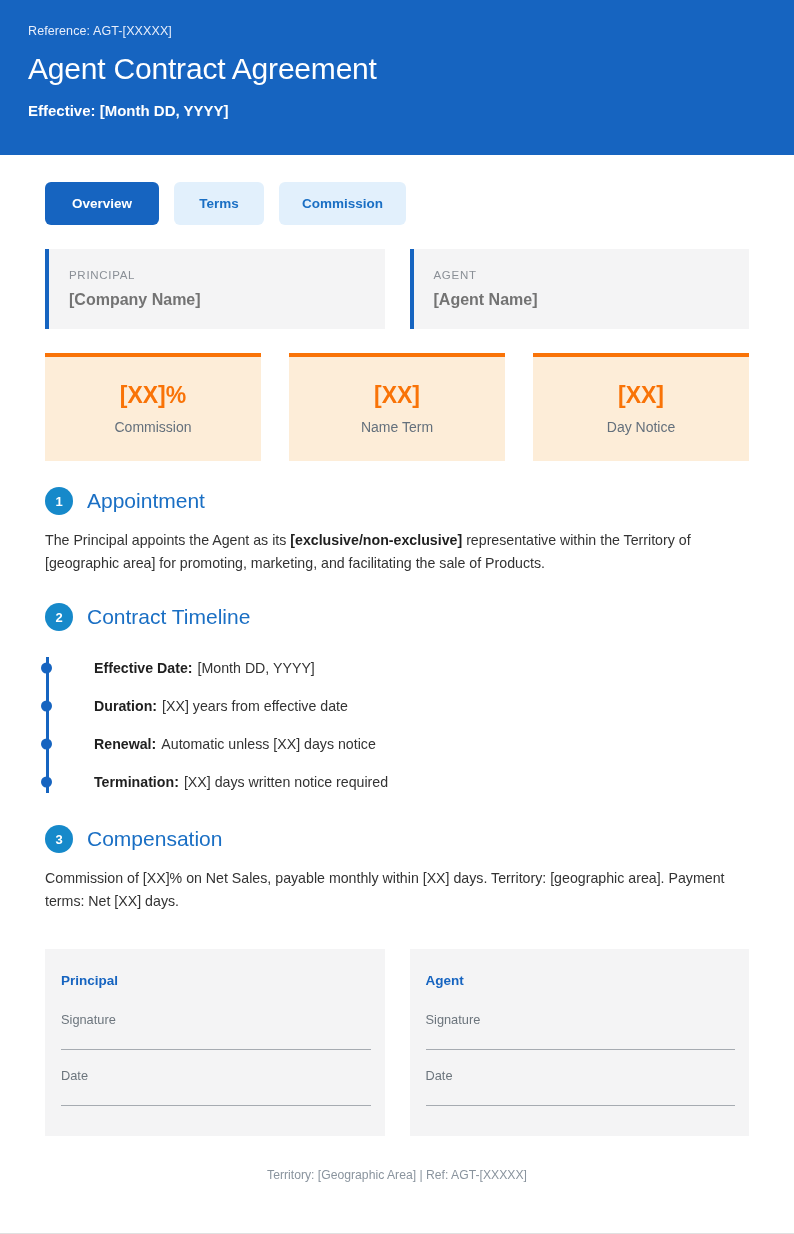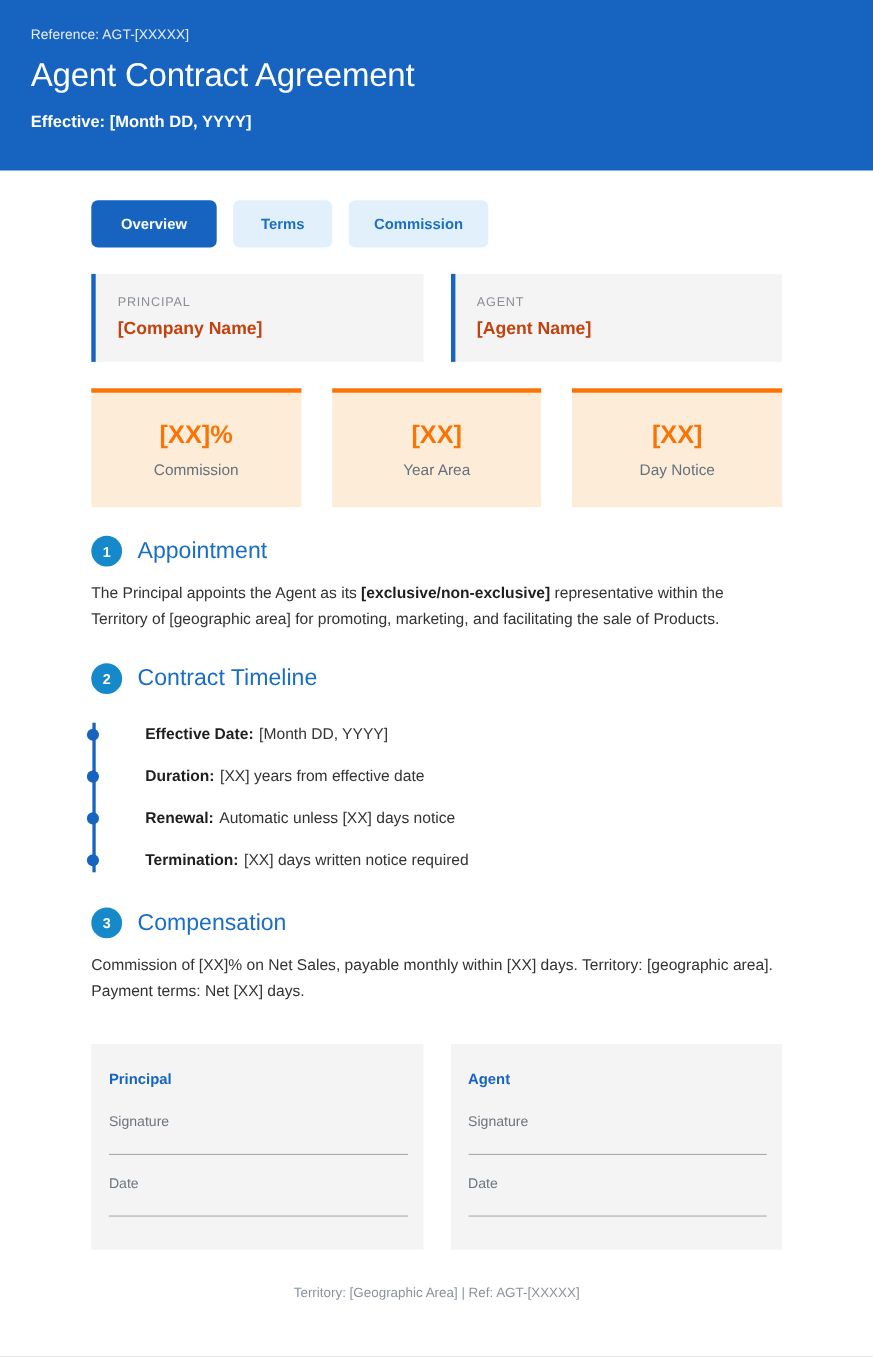--- a/index.html
+++ b/index.html
@@ -45,21 +45,21 @@
     line-height: 1.1;
   }
   .doc-effective {
     font-size: 15px;
     font-weight: 700;
     color: #ffffff;
   }
 
   
   .doc-body {
-    padding: 0 83px;
+    padding: 0 45px;
   }
 
   
   .tab-bar {
     display: flex;
     gap: 15px;
     padding-top: 27px;
     padding-bottom: 24px;
   }
   .tab {
@@ -98,21 +98,21 @@
   }
   .party-role {
     font-size: 11.5px;
     color: #8a8f96;
     letter-spacing: 0.7px;
     margin-bottom: 10px;
   }
   .party-name {
     font-size: 16px;
     font-weight: 700;
-    color: #c2410c;
+    color: #737373;
   }
 
   
   .stats-row {
     display: flex;
     gap: 28px;
     margin-bottom: 26px;
   }
   .stat-card {
     flex: 1;
@@ -270,21 +270,21 @@
       </div>
     </div>
 
     <div class="stats-row">
       <div class="stat-card">
         <div class="stat-value">[XX]%</div>
         <div class="stat-label">Commission</div>
       </div>
       <div class="stat-card">
         <div class="stat-value">[XX]</div>
-        <div class="stat-label">Year Area</div>
+        <div class="stat-label">Name Term</div>
       </div>
       <div class="stat-card">
         <div class="stat-value">[XX]</div>
         <div class="stat-label">Day Notice</div>
       </div>
     </div>
 
     <div class="section">
       <div class="section-head">
         <div class="section-num">1</div>

